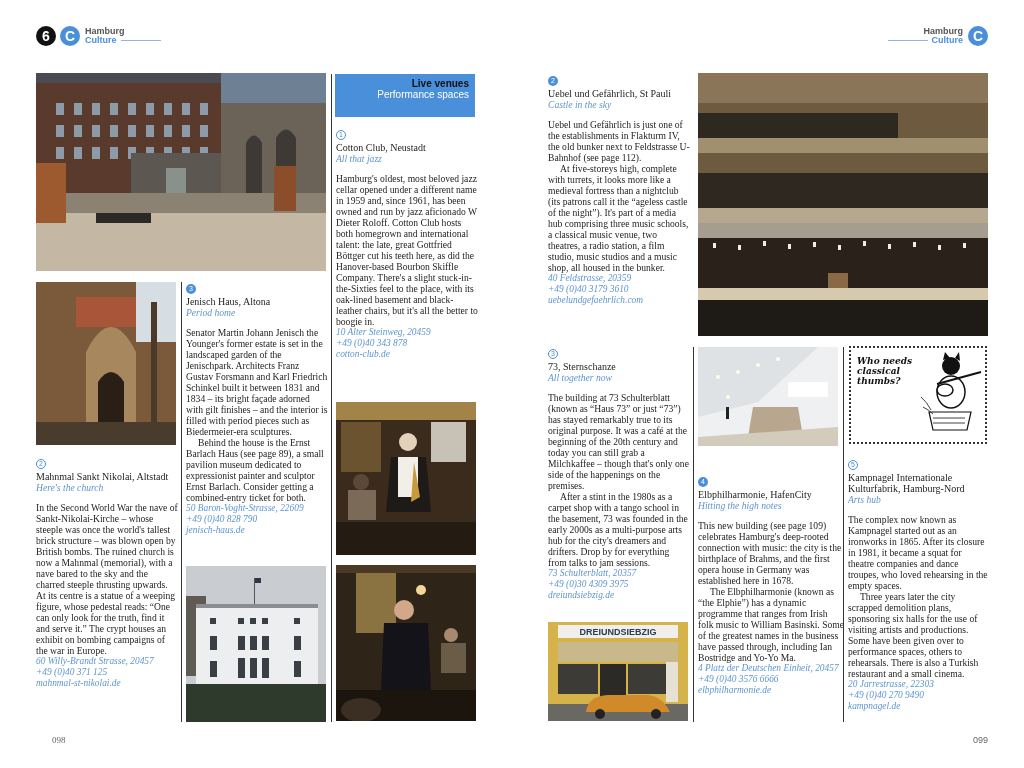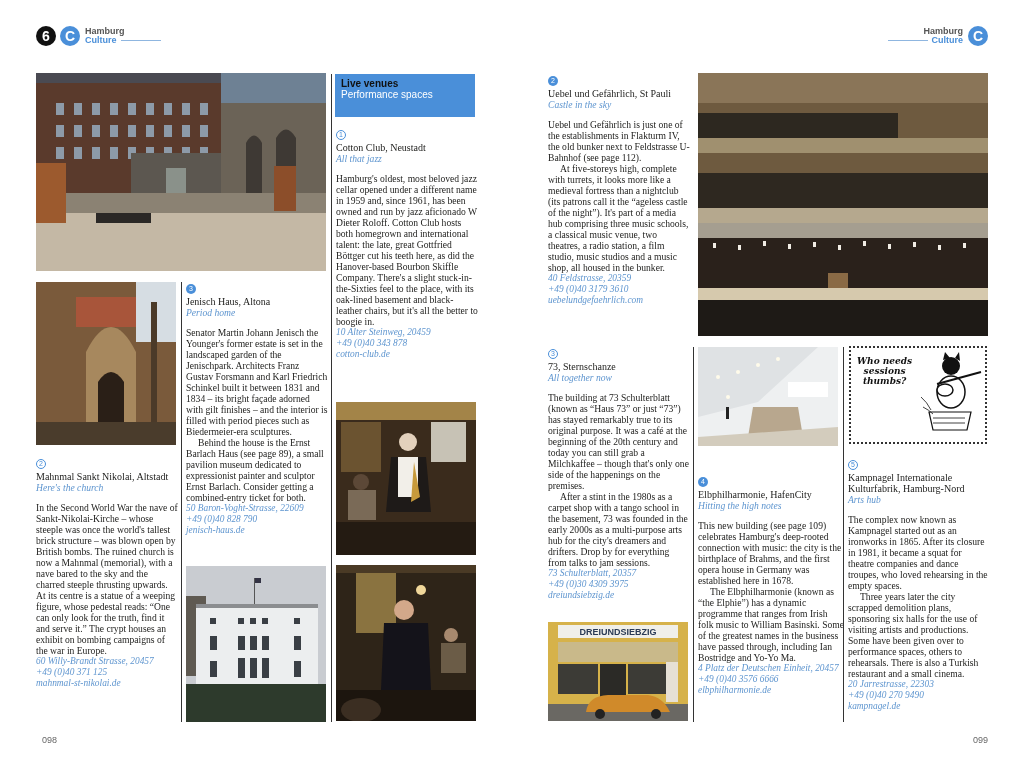--- a/index.html
+++ b/index.html
@@ -20,48 +20,48 @@
   .header-text { font-family: "Liberation Sans", sans-serif; font-weight: bold; font-size: 9px; line-height: 9px; }
   .header.right .header-text { text-align: right; }
   .header-city { color: #555; }
   .header-section { color: #4a8fd9; display: flex; align-items: center; }
   .header-line { display: inline-block; width: 40px; height: 1px; background: #8fb6e0; }
   .header.left .header-line { margin-left: 4px; }
   .header.right .header-section { flex-direction: row-reverse; }
   .header.right .header-line { margin-right: 4px; }
 
   .page-num { position: absolute; top: 735px; font-family: "Liberation Sans", sans-serif; font-size: 9px; color: #666; }
-  .page-num.left { left: 42px; }
+  .page-num.left { left: 52px; font-family: Liberation Serif, serif; }
   .page-num.right { right: 36px; }
 
   .photo { position: absolute; overflow: hidden; }
   .photo svg { width: 100%; height: 100%; display: block; }
 
   .col { position: absolute; font-size: 9.6px; line-height: 11px; }
   .vrule { position: absolute; width: 1px; background: #333; }
 
   .marker { display: inline-flex; width: 10px; height: 10px; border-radius: 50%;
     font-family: "Liberation Sans", sans-serif; font-size: 7px; align-items: center; justify-content: center; margin-bottom: 2px; }
   .marker.outline { border: 1px solid #4a8fd9; color: #4a8fd9; background: #fff; }
   .marker.filled { background: #4a8fd9; color: #fff; }
   .venue-name { font-size: 10px; line-height: 11px; color: #1d1d1b; }
   .venue-tag { font-style: italic; color: #5e95cf; font-size: 9.6px; line-height: 11px; margin-bottom: 9px; }
   .body p { text-align: left; }
   .body p + p { text-indent: 12px; }
   .meta { font-style: italic; color: #5e95cf; font-size: 9.4px; line-height: 11px; }
 
   .venues-box { position: absolute; left: 335px; top: 74px; width: 140px; height: 43px; background: #4a8fd9;
-    font-family: "Liberation Sans", sans-serif; padding: 4px 6px; }
+    font-family: "Liberation Sans", sans-serif; padding: 4px 6px; text-align: right; }
   .venues-title { font-weight: bold; font-size: 10px; color: #111; line-height: 11px; }
   .venues-sub { font-size: 10px; color: #fff; line-height: 11px; }
 
   .cartoon { position: absolute; left: 849px; top: 346px; width: 138px; height: 98px;
     border: 2px dotted #333; background: #fff; }
   .cartoon-text { position: absolute; left: 6px; top: 8px; font-family: "DejaVu Serif", serif; font-weight: bold;
-    font-style: italic; font-size: 9px; line-height: 10px; color: #111; text-align: center; }
+    font-style: italic; font-size: 9px; line-height: 10px; color: #111; }
 </style>
 </head>
 <body>
 
 <div class="header left">
   <div class="chapter-num">6</div>
   <div class="section-badge">C</div>
   <div class="header-text">
     <div class="header-city">Hamburg</div>
     <div class="header-section">
@@ -352,21 +352,21 @@
     <rect x="28" y="60" width="3" height="12" fill="#222"></rect>
     <rect x="90" y="35" width="40" height="15" fill="#ffffff"></rect>
   </svg>
 </div>
 
 <div class="vrule" style="left:843px;top:347px;height:375px;"></div>
 
 <div class="cartoon">
   <div class="cartoon-text">
     <div>Who needs</div>
-    <div>sessions</div>
+    <div>classical</div>
     <div>thumbs?</div>
   </div>
   <svg style="position:absolute;left:70px;top:4px;width:64px;height:88px;" viewBox="0 0 64 88">
     <circle cx="30" cy="14" r="9" fill="#111"></circle>
     <path d="M22 8 L24 0 L29 6 Z M34 6 L38 0 L39 9 Z" fill="#111"></path>
     <ellipse cx="30" cy="40" rx="14" ry="16" fill="#fff" stroke="#111" stroke-width="1.5"></ellipse>
     <path d="M16 32 L60 20" stroke="#111" stroke-width="2"></path>
     <ellipse cx="24" cy="38" rx="8" ry="6" fill="#fff" stroke="#111" stroke-width="1.5"></ellipse>
     <path d="M8 60 L50 60 L46 78 L12 78 Z" fill="#fff" stroke="#111" stroke-width="1.2"></path>
     <path d="M12 66 L44 66 M12 71 L44 71" stroke="#111" stroke-width="0.8"></path>

